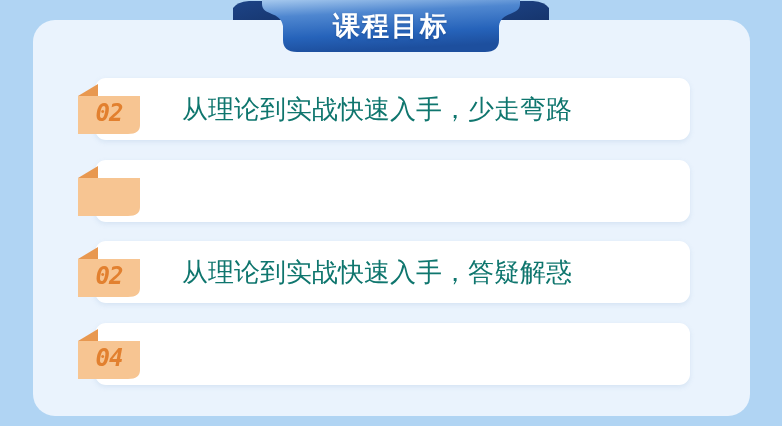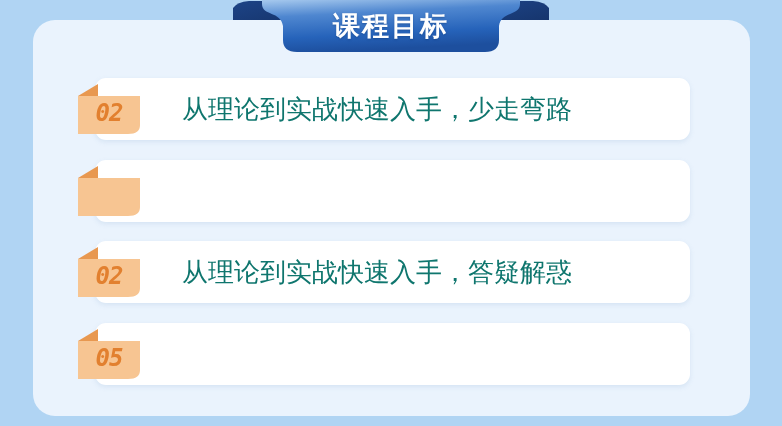--- a/index.html
+++ b/index.html
@@ -190,17 +190,17 @@
   </div>
 
   <div class="row" id="row-3">
     <div class="row-card"></div>
     <div class="badge">
       <svg width="66" height="50" viewBox="0 0 66 50">
         <path d="M0 12 L62 12 Q62 12 62 21 L62 41 Q62 50 50 50 L0 50 Z" fill="#f7c592"></path>
         <rect x="0" y="12" width="20" height="38" fill="#f7c592"></rect>
         <path d="M0 12 L20 12 L20 0 Z" fill="#e89850"></path>
       </svg>
-      <div class="badge-num">05</div>
+      <div class="badge-num">04</div>
     </div>
   </div>
 
 </div>
 
 </body></html>

